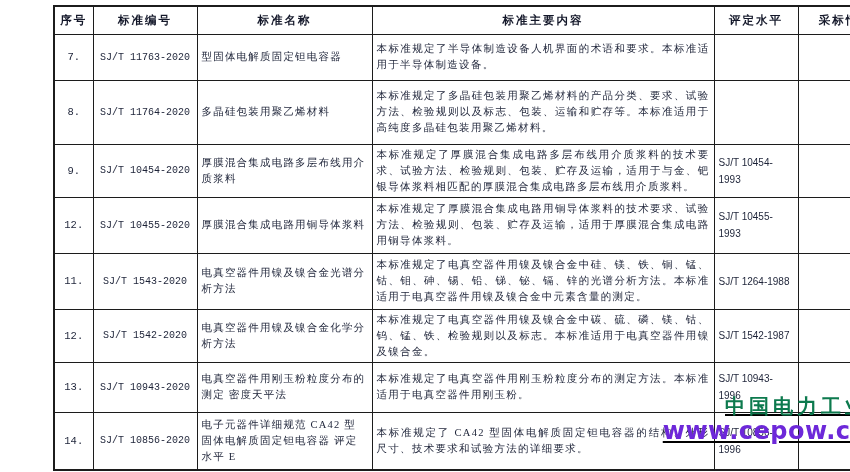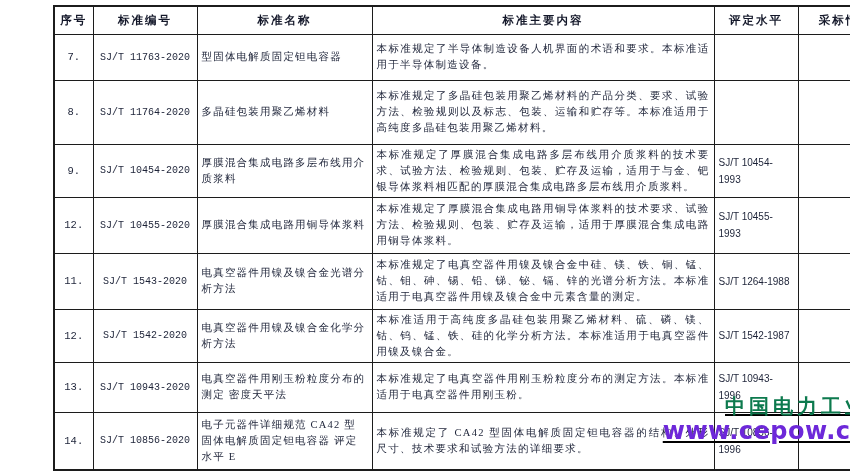--- a/index.html
+++ b/index.html
@@ -178,21 +178,21 @@
         <td class="cell-number">SJ/T 1543-2020</td>
         <td class="cell-name">电真空器件用镍及镍合金光谱分析方法</td>
         <td class="cell-content">本标准规定了电真空器件用镍及镍合金中硅、镁、铁、铜、锰、钴、钼、砷、锡、铅、锑、铋、镉、锌的光谱分析方法。本标准适用于电真空器件用镍及镍合金中元素含量的测定。</td>
         <td class="cell-replaced">SJ/T 1264-1988</td>
         <td class="cell-adoption"></td>
       </tr>
       <tr class="r-h12">
         <td class="cell-seq">12.</td>
         <td class="cell-number">SJ/T 1542-2020</td>
         <td class="cell-name">电真空器件用镍及镍合金化学分析方法</td>
-        <td class="cell-content">本标准适用于高纯度多晶硅包装用聚乙烯材料、硫、磷、镁、钴、钨、锰、铁、硅的化学分析方法。本标准适用于电真空器件用镍及镍合金。</td>
+        <td class="cell-content">本标准规定了电真空器件用镍及镍合金中碳、硫、磷、镁、钴、钨、锰、铁、检验规则以及标志。本标准适用于电真空器件用镍及镍合金。</td>
         <td class="cell-replaced">SJ/T 1542-1987</td>
         <td class="cell-adoption"></td>
       </tr>
       <tr class="r-h13">
         <td class="cell-seq">13.</td>
         <td class="cell-number">SJ/T 10943-2020</td>
         <td class="cell-name">电真空器件用刚玉粉粒度分布的测定 密度天平法</td>
         <td class="cell-content">本标准规定了电真空器件用刚玉粉粒度分布的测定方法。本标准适用于电真空器件用刚玉粉。</td>
         <td class="cell-replaced">SJ/T 10943-1996</td>
         <td class="cell-adoption"></td>

